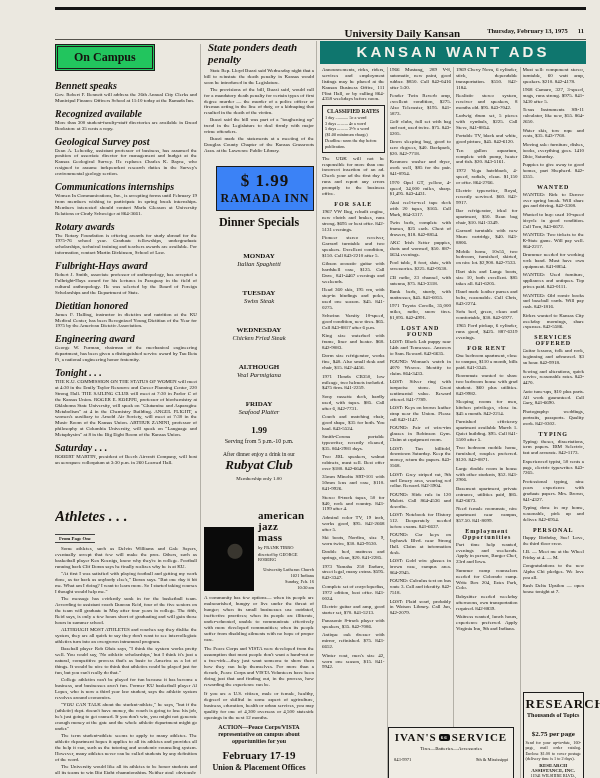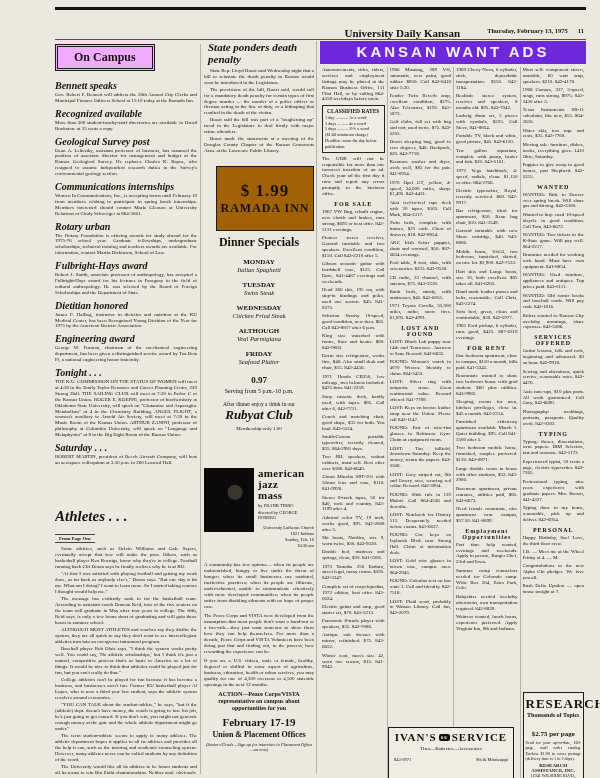--- a/index.html
+++ b/index.html
@@ -12,63 +12,63 @@
   .topbar { position:absolute; left:55px; right:14px; top:7px; height:3px; background:#141414; }
   .mast-center { position:absolute; top:27px; left:330px; width:130px; text-align:right; font-size:11px; font-weight:bold; }
   .mast-right { position:absolute; top:27px; right:16px; font-size:6.5px; font-weight:bold; }
   .mast-right .pgnum { margin-left:10px; }
   .rule1 { position:absolute; left:55px; right:14px; top:39px; height:1px; background:#55524c; }
   .vr1 { position:absolute; left:200px; top:44px; bottom:4px; width:1px; background:#b3b0a7; }
   .vr2 { position:absolute; left:316px; top:41px; bottom:4px; width:1px; background:#b3b0a7; }
 
   
   .col-left { position:absolute; left:55px; top:44px; width:142px; height:730px; overflow:hidden; }
-  .oncampus-box { border:3px double #1c1c1c; display:inline-block; padding:3px 16px; font-size:12px; font-weight:bold; margin-bottom:5px; background:#f0abfc; }
+  .oncampus-box { border:3px double #1c1c1c; display:inline-block; padding:3px 16px; font-size:12px; font-weight:bold; margin-bottom:5px; background:#22c55e; }
   .oncampus-wrap { height:424px; overflow:hidden; }
   .oc-h { font-size:10px; font-weight:bold; font-style:italic; margin:4px 0 1px; }
   .oc-b { font-size:5px; line-height:1.18; text-align:justify; }
   .ath-title { font-size:15px; font-weight:bold; font-style:italic; margin:8px 0 1px; }
   .ath-kicker { font-size:4.8px; font-weight:bold; border-top:1px solid #444; border-bottom:1px solid #444; display:inline-block; padding:1px 4px; margin-bottom:3px; }
   .ath-p { font-size:5px; line-height:1.18; text-align:justify; text-indent:6px; margin:0 0 1.5px; }
 
   
   .col-mid { position:absolute; left:204px; top:42px; width:110px; height:734px; overflow:hidden; }
   .dp-wrap { min-height:124px; }
   .dp-title { font-size:11px; font-weight:bold; line-height:1.05; margin:0 4px 3px;font-style:italic; }
   .dp-p { font-size:5px; line-height:1.18; text-align:justify; text-indent:6px; margin:0 0 1px; }
   .ramada { min-height:290px; text-align:center; }
-  .ramada-box { border:1px solid #1c1c1c; padding:14px 2px; margin-bottom:4px; background:#a16207;margin-left:12px; }
+  .ramada-box { border:1px solid #1c1c1c; padding:4px 2px; margin-bottom:4px; background:#3b82f6;margin-left:12px; }
   .ramada-price { font-size:17px; font-weight:bold; letter-spacing:1px; }
   .ramada-name { font-size:12px; font-weight:bold; letter-spacing:1px; }
   .ramada-title { font-size:12px; font-weight:bold; margin:3px 0 4px; }
-  .menu-day { font-size:7px; font-weight:bold; margin-top:8px; }
+  .menu-day { font-size:7px; font-weight:bold; margin-top:22px; }
   .menu-item { font-size:6.5px; font-style:italic; }
   .ramada-price2 { font-size:9px; font-weight:bold; margin-top:10px; }
   .ramada-serving { font-size:6px; margin-top:3px; }
   .ramada-after { font-size:5.5px; margin-top:7px; }
   .ramada-club { font-size:13px; font-style:italic; font-weight:bold; }
   .ramada-mem { font-size:5px; margin-top:3px; }
-  .jazz { display:flex; gap:4px; min-height:90px; margin-top:12px; }
+  .jazz { display:flex; gap:4px; min-height:90px; margin-top:20px;align-items:flex-end; }
   .jazz-img { width:50px; height:64px; flex:none; background:#0a0a0a;
               background-image:radial-gradient(circle at 62% 38%, #39362f 0 7px, rgba(0,0,0,0) 8px); }
   .jazz-text { flex:1; }
   .jazz-title { font-size:11px; font-weight:bold; line-height:1; letter-spacing:.3px; }
   .jazz-credit { font-size:4.5px; margin-top:2px; }
   .jazz-info { font-size:4.5px; text-align:right; margin-top:5px; line-height:1.35; }
   .create { margin-top:4px; }
   .create-title { font-family:"Liberation Sans", sans-serif; font-size:11.5px; font-weight:bold; letter-spacing:1px; margin-bottom:3px; }
   .create-p { font-size:5px; line-height:1.2; text-align:justify; margin:0 0 3px; }
   .create-action { font-size:6px; font-weight:bold; text-align:center; margin-top:3px; line-height:1.2; }
   .create-dates { font-size:11px; font-weight:bold; text-align:center; margin-top:3px; }
   .create-place { font-size:8px; font-weight:bold; text-align:center; margin-top:2px; }
   .create-note { font-size:4.5px; text-align:center; margin-top:3px; font-style:italic; }
 
   
   .wantads { position:absolute; left:320px; top:41px; width:266px; }
-  .wa-banner { background:#6d28d9; color:#f3f1ea; font-family:"Liberation Sans", sans-serif;
+  .wa-banner { background:#0f766e; color:#f3f1ea; font-family:"Liberation Sans", sans-serif;
                font-size:15px; font-weight:bold; text-align:center; letter-spacing:3px; padding:2px 8px 4px; }
   .wa-cols { display:flex; margin-top:3px; position:relative; }
   .wa-col { width:25%; box-sizing:border-box; padding:0 2px; height:712px; position:relative; }
   .wa-col + .wa-col { border-left:1px solid #b3b0a7; }
   .wa-flow-full { height:712px; overflow:hidden; }
   .wa-flow-short { height:645px; overflow:hidden; }
   .wa-flow-col4 { height:622px; overflow:hidden; }
   .wa-header { font-size:6px; font-weight:bold; text-align:center; letter-spacing:1px; margin:4px 0 2px; }
   .wa-item { font-size:5px; line-height:1.18; text-align:justify; margin:0 0 2.5px; }
   .rates-box { border:1px solid #222; padding:2px; margin:2px 0 3px; background:#efece4; }
@@ -110,21 +110,21 @@
 
       <div class="oc-h">Recognized available</div>
       <div class="oc-b">More than 300 student-faculty-staff directories are available in Oread Bookstore at 35 cents a copy.</div>
 
       <div class="oc-h">Geological Survey post</div>
       <div class="oc-b">Dean A. Lebestky, assistant professor of business, has assumed the position of associate director for management and budget at the Kansas Geological Survey. He replaces Charles K. Bayne, who resigned to assume independent research duties in the Survey's environmental geology section.</div>
 
       <div class="oc-h">Communications internships</div>
       <div class="oc-b">Women In Communications, Inc., is accepting forms until February 19 from members wishing to participate in spring break internships. Members interested should contact Marla Gleason at University Relations or Cindy Schweiger at 864-3661.</div>
 
-      <div class="oc-h">Rotary urban</div>
+      <div class="oc-h">Rotary awards</div>
       <div class="oc-b">The Rotary Foundation is offering awards for study abroad for the 1975-76 school year. Graduate fellowships, undergraduate scholarships, technical training and teachers awards are available. For information, contact Martin Dickinson, School of Law.</div>
 
       <div class="oc-h">Fulbright-Hays award</div>
       <div class="oc-b">Robert J. Smith, associate professor of anthropology, has accepted a Fulbright-Hays award for his lectures in Paraguay in the field of cultural anthropology. He was selected by the Board of Foreign Scholarships and the Department of State.</div>
 
       <div class="oc-h">Dietitian honored</div>
       <div class="oc-b">James F. Halling, instructor in dietetics and nutrition at the KU Medical Center, has been Recognized Young Dietitian of the Year for 1975 by the American Dietetic Association.</div>
 
       <div class="oc-h">Engineering award</div>
       <div class="oc-b">George W. Furman, chairman of the mechanical engineering department, has been given a distinguished service award by Tau Beta Pi, a national engineering honor fraternity.</div>
@@ -190,21 +190,21 @@
 
         <div class="menu-day">WEDNESDAY</div>
         <div class="menu-item">Chicken Fried Steak</div>
 
         <div class="menu-day">ALTHOUGH</div>
         <div class="menu-item">Veal Parmigiana</div>
 
         <div class="menu-day">FRIDAY</div>
         <div class="menu-item">Seafood Platter</div>
       </div>
-    <div class="ramada-price2">0.97</div>
+    <div class="ramada-price2">1.99</div>
     <div class="ramada-serving">Serving from 5 p.m.-10 p.m.</div>
     <div class="ramada-after">After dinner enjoy a drink in our</div>
     <div class="ramada-club">Rubyat Club</div>
     <div class="ramada-mem">Membership only 1.00</div>
   </div>
 
   <div class="jazz">
     <div class="jazz-img"></div>
     <div class="jazz-text">
       <div class="jazz-title">american jazz</div>

